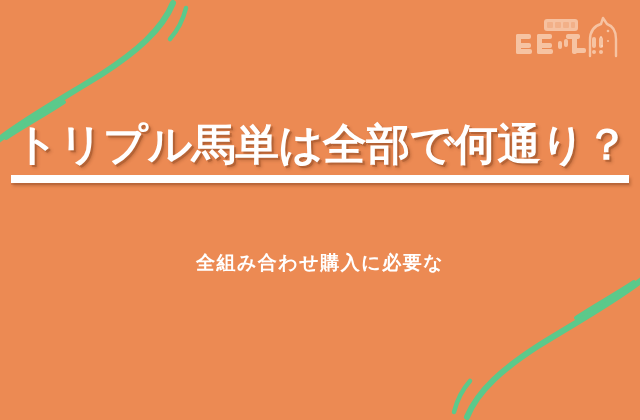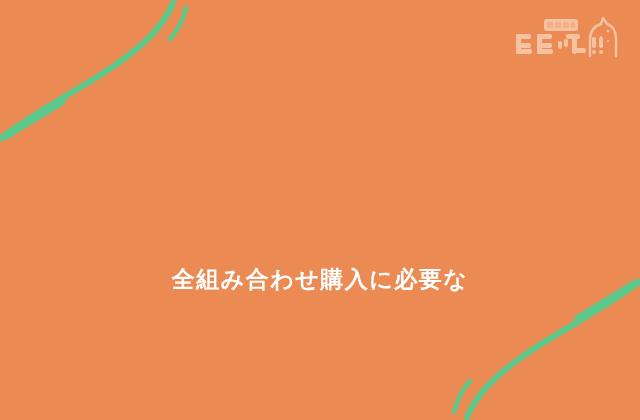--- a/index.html
+++ b/index.html
@@ -86,22 +86,22 @@
 
   
   #subcopy {
     position: absolute;
     left: 0;
     top: 232px;
     width: 640px;
     text-align: center;
   }
   .subcopy-line {
-    margin: 16px;
-    font-size: 23px;
+    margin: 0;
+    font-size: 19px;
     line-height: 62px;
     font-weight: 700;
     color: #ffffff;
     letter-spacing: 1.5px;
     white-space: nowrap;
   }
 </style>
 </head>
 <body>
 
@@ -151,18 +151,22 @@
       <rect x="68" y="24" width="5" height="20" rx="2"></rect>
       <rect x="68" y="38" width="14" height="5" rx="2"></rect>
       <rect x="62" y="24" width="14" height="5" rx="2"></rect>
       <rect x="88" y="27" width="4" height="11" rx="2"></rect>
       <rect x="88" y="40" width="4" height="4" rx="2"></rect>
       <rect x="95" y="27" width="4" height="11" rx="2"></rect>
       <rect x="95" y="40" width="4" height="4" rx="2"></rect>
     </g>
   </svg>
 
+  <div id="headline-block">
+    <h1 id="headline">トリプル馬単は全部で何通り？</h1>
+    <div id="headline-rule"></div>
+  </div>
 
   <div id="subcopy">
     <p class="subcopy-line">全組み合わせ購入に必要な</p>
   </div>
 
 </div>
 
 </body></html>

